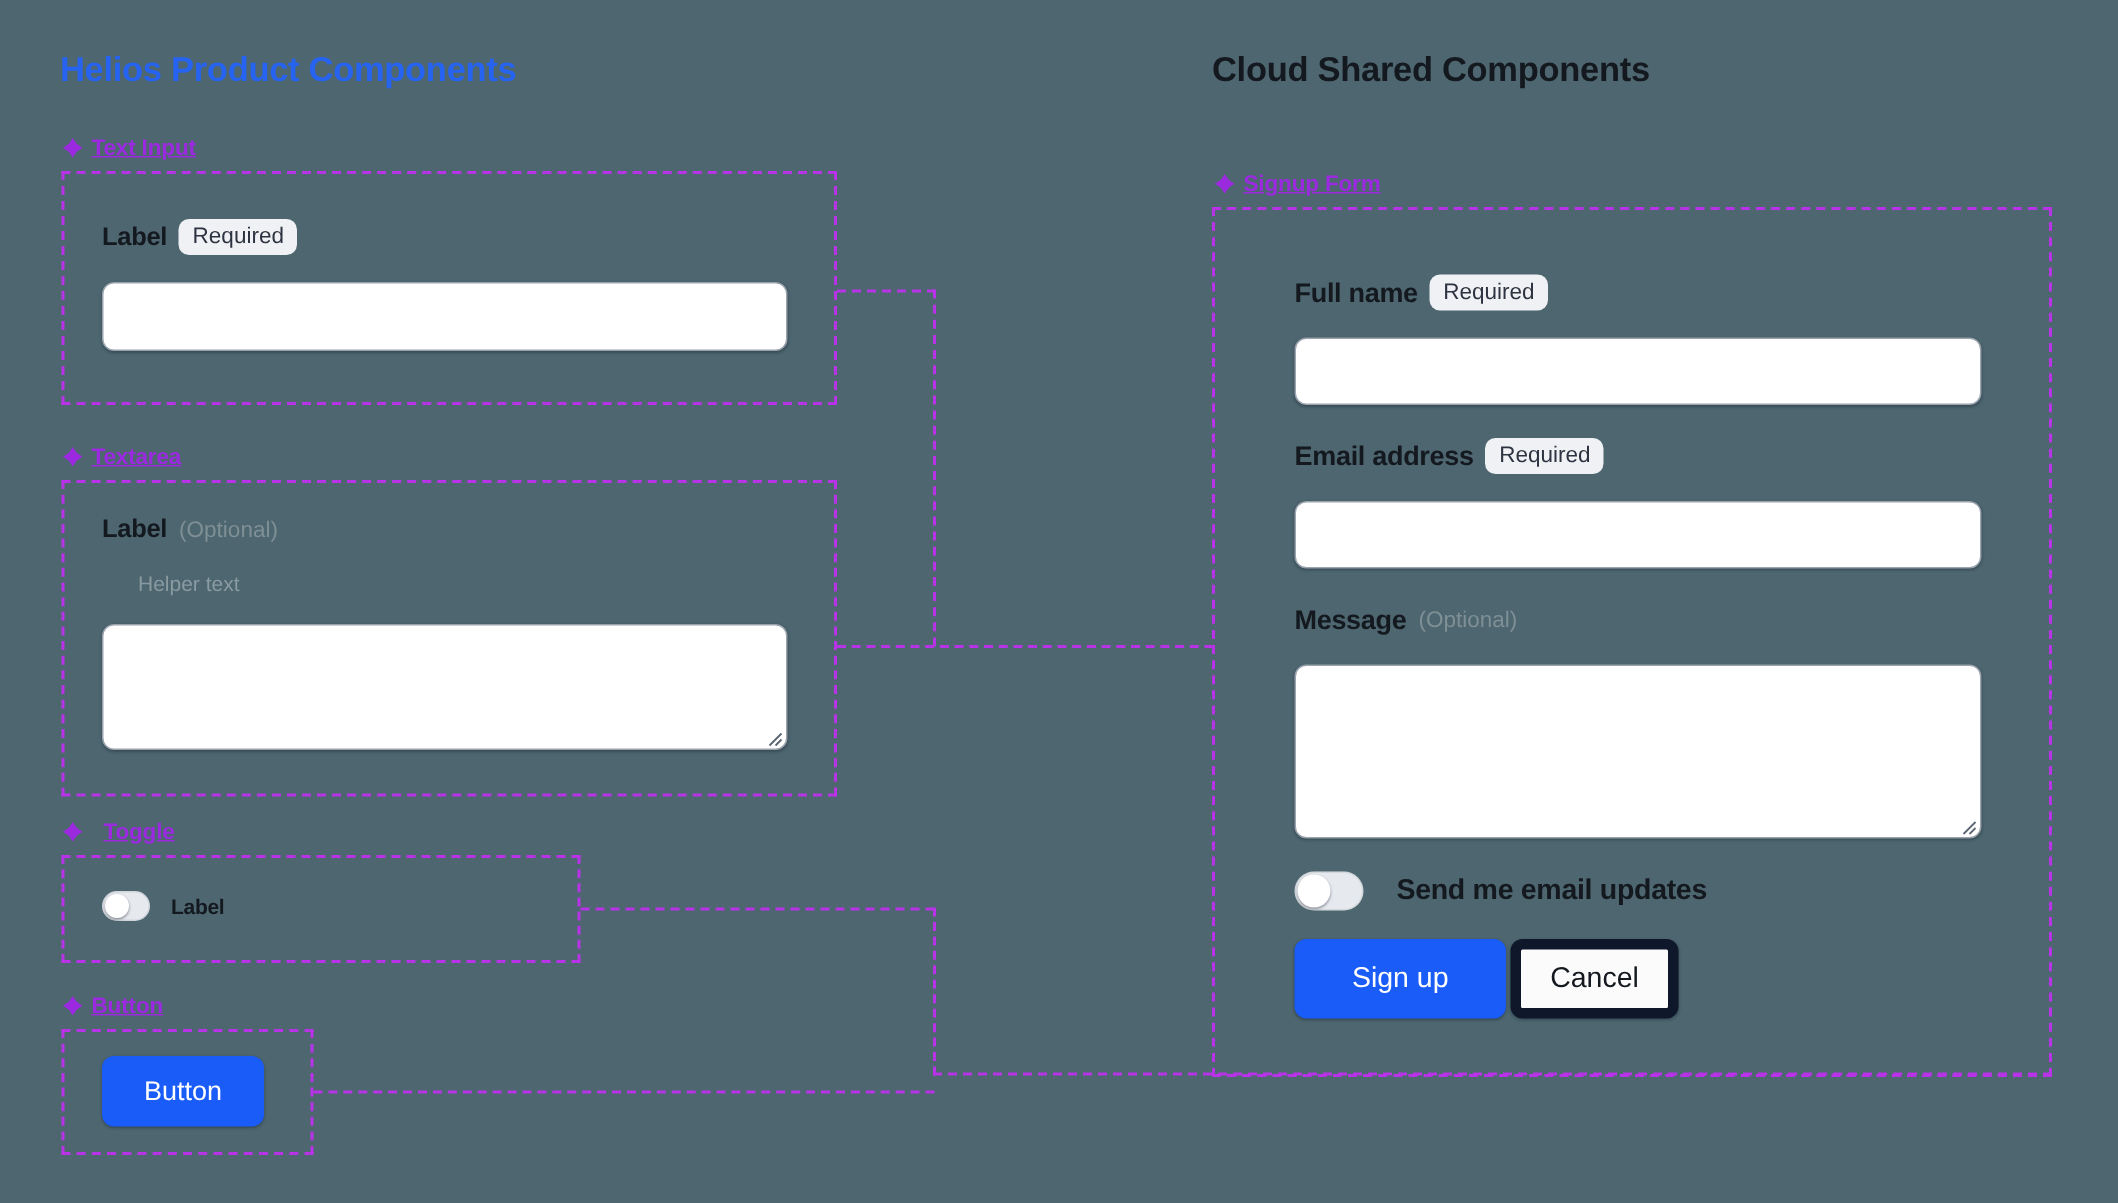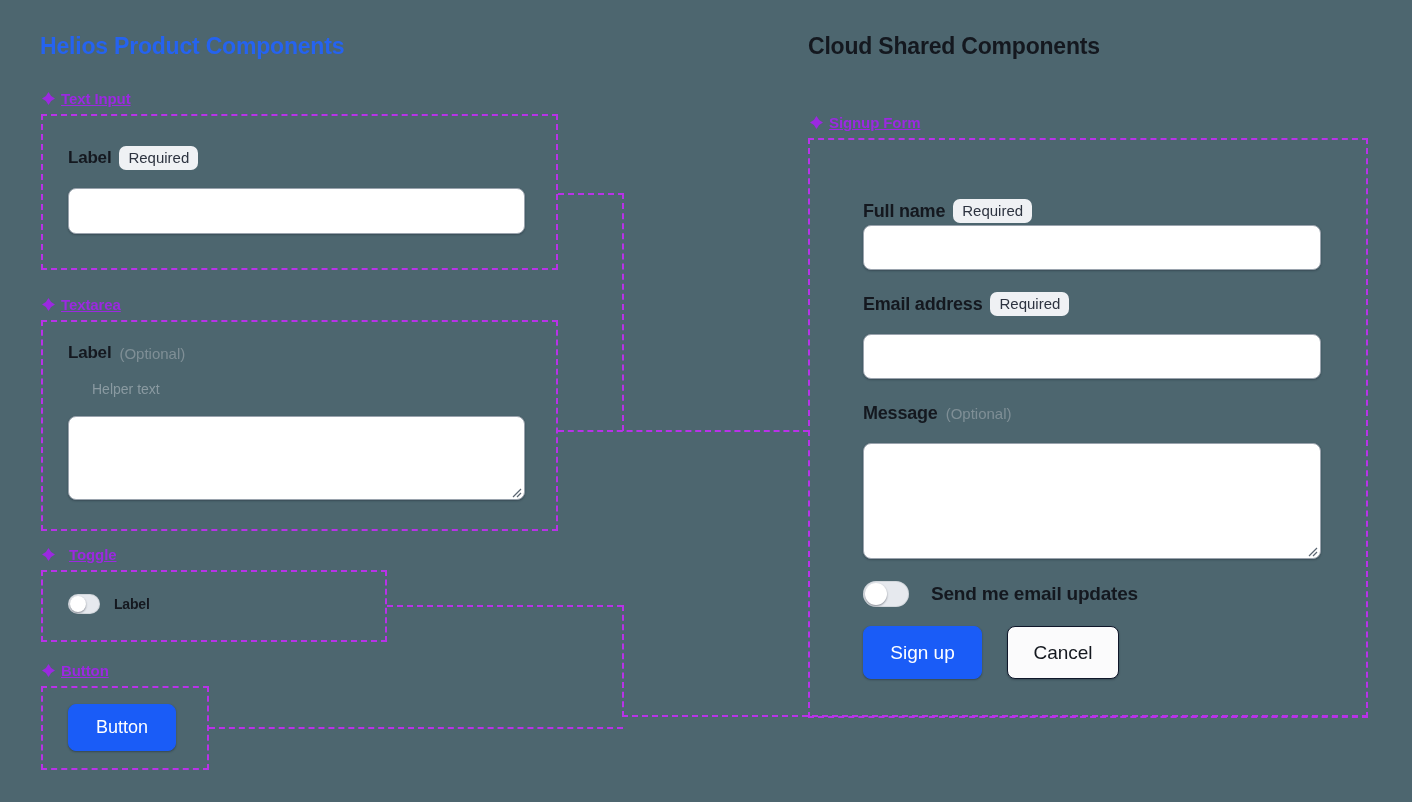--- a/index.html
+++ b/index.html
@@ -159,21 +159,21 @@
   }
   .btn-primary {
     background: #1a5cf7;
     color: #ffffff;
     border-color: #1a5cf7;
     box-shadow: 0 1px 2px rgba(10,18,30,0.35);
   }
   .btn-secondary {
     background: #fbfbfc;
     color: #14181f;
-    border: 1px solid #0f172a;
+    border: 7px solid #0f172a;
     box-shadow: 0 1px 2px rgba(10,18,30,0.30);
   }
 </style>
 </head>
 <body>
 
 <div id="stage">
 
   <div class="panel-title" id="title-left">Helios Product Components</div>
 
@@ -261,21 +261,21 @@
     </span>
     <span class="toggle-label" style="font-size:14px;">Label</span>
   </div>
 
   <div class="frame" style="left:41px; top:686px; width:168px; height:84px;"></div>
 
   <button class="btn btn-primary" style="left:68px; top:704px; width:108px; height:47px; font-size:18px;">Button</button>
 
   <div class="frame" style="left:808px; top:138px; width:560px; height:580px;"></div>
 
-  <div class="field-label" style="left:863px; top:199px;">
+  <div class="field-label" style="left:863px; top:183px;">
     <span class="label-text" style="font-size:18px;">Full name</span>
     <span class="badge-required">Required</span>
   </div>
   <input class="text-input" type="text" style="left: 863px; top: 225px; width: 458px; height: 45px; padding: 0px 12px; font-size: 15px; color: rgb(20, 24, 31); font-family: &quot;Liberation Sans&quot;, sans-serif;" placeholder="">
 
   <div class="field-label" style="left:863px; top:292px;">
     <span class="label-text" style="font-size:18px;">Email address</span>
     <span class="badge-required">Required</span>
   </div>
   <input class="text-input" type="email" style="left: 863px; top: 334px; width: 458px; height: 45px; padding: 0px 12px; font-size: 15px; color: rgb(20, 24, 31); font-family: &quot;Liberation Sans&quot;, sans-serif;" placeholder="">
@@ -292,17 +292,17 @@
     </svg>
   </div>
 
   <div class="toggle-row" style="left:863px; top:581px; gap:22px;">
     <span class="toggle-track" style="width:46px; height:26px;">
       <span class="toggle-knob" style="width:22px; height:22px;"></span>
     </span>
     <span class="toggle-label" style="font-size:19px;">Send me email updates</span>
   </div>
 
-  <button class="btn btn-primary" style="left:863px; top:626px; width:119px; height:53px; font-size:19px;">Sign up</button>
+  <button class="btn btn-primary" style="left:863px; top:626px; width:141px; height:53px; font-size:19px;">Sign up</button>
 
   <button class="btn btn-secondary" style="left:1007px; top:626px; width:112px; height:53px; font-size:19px;">Cancel</button>
 
 </div>
 
 </body></html>

